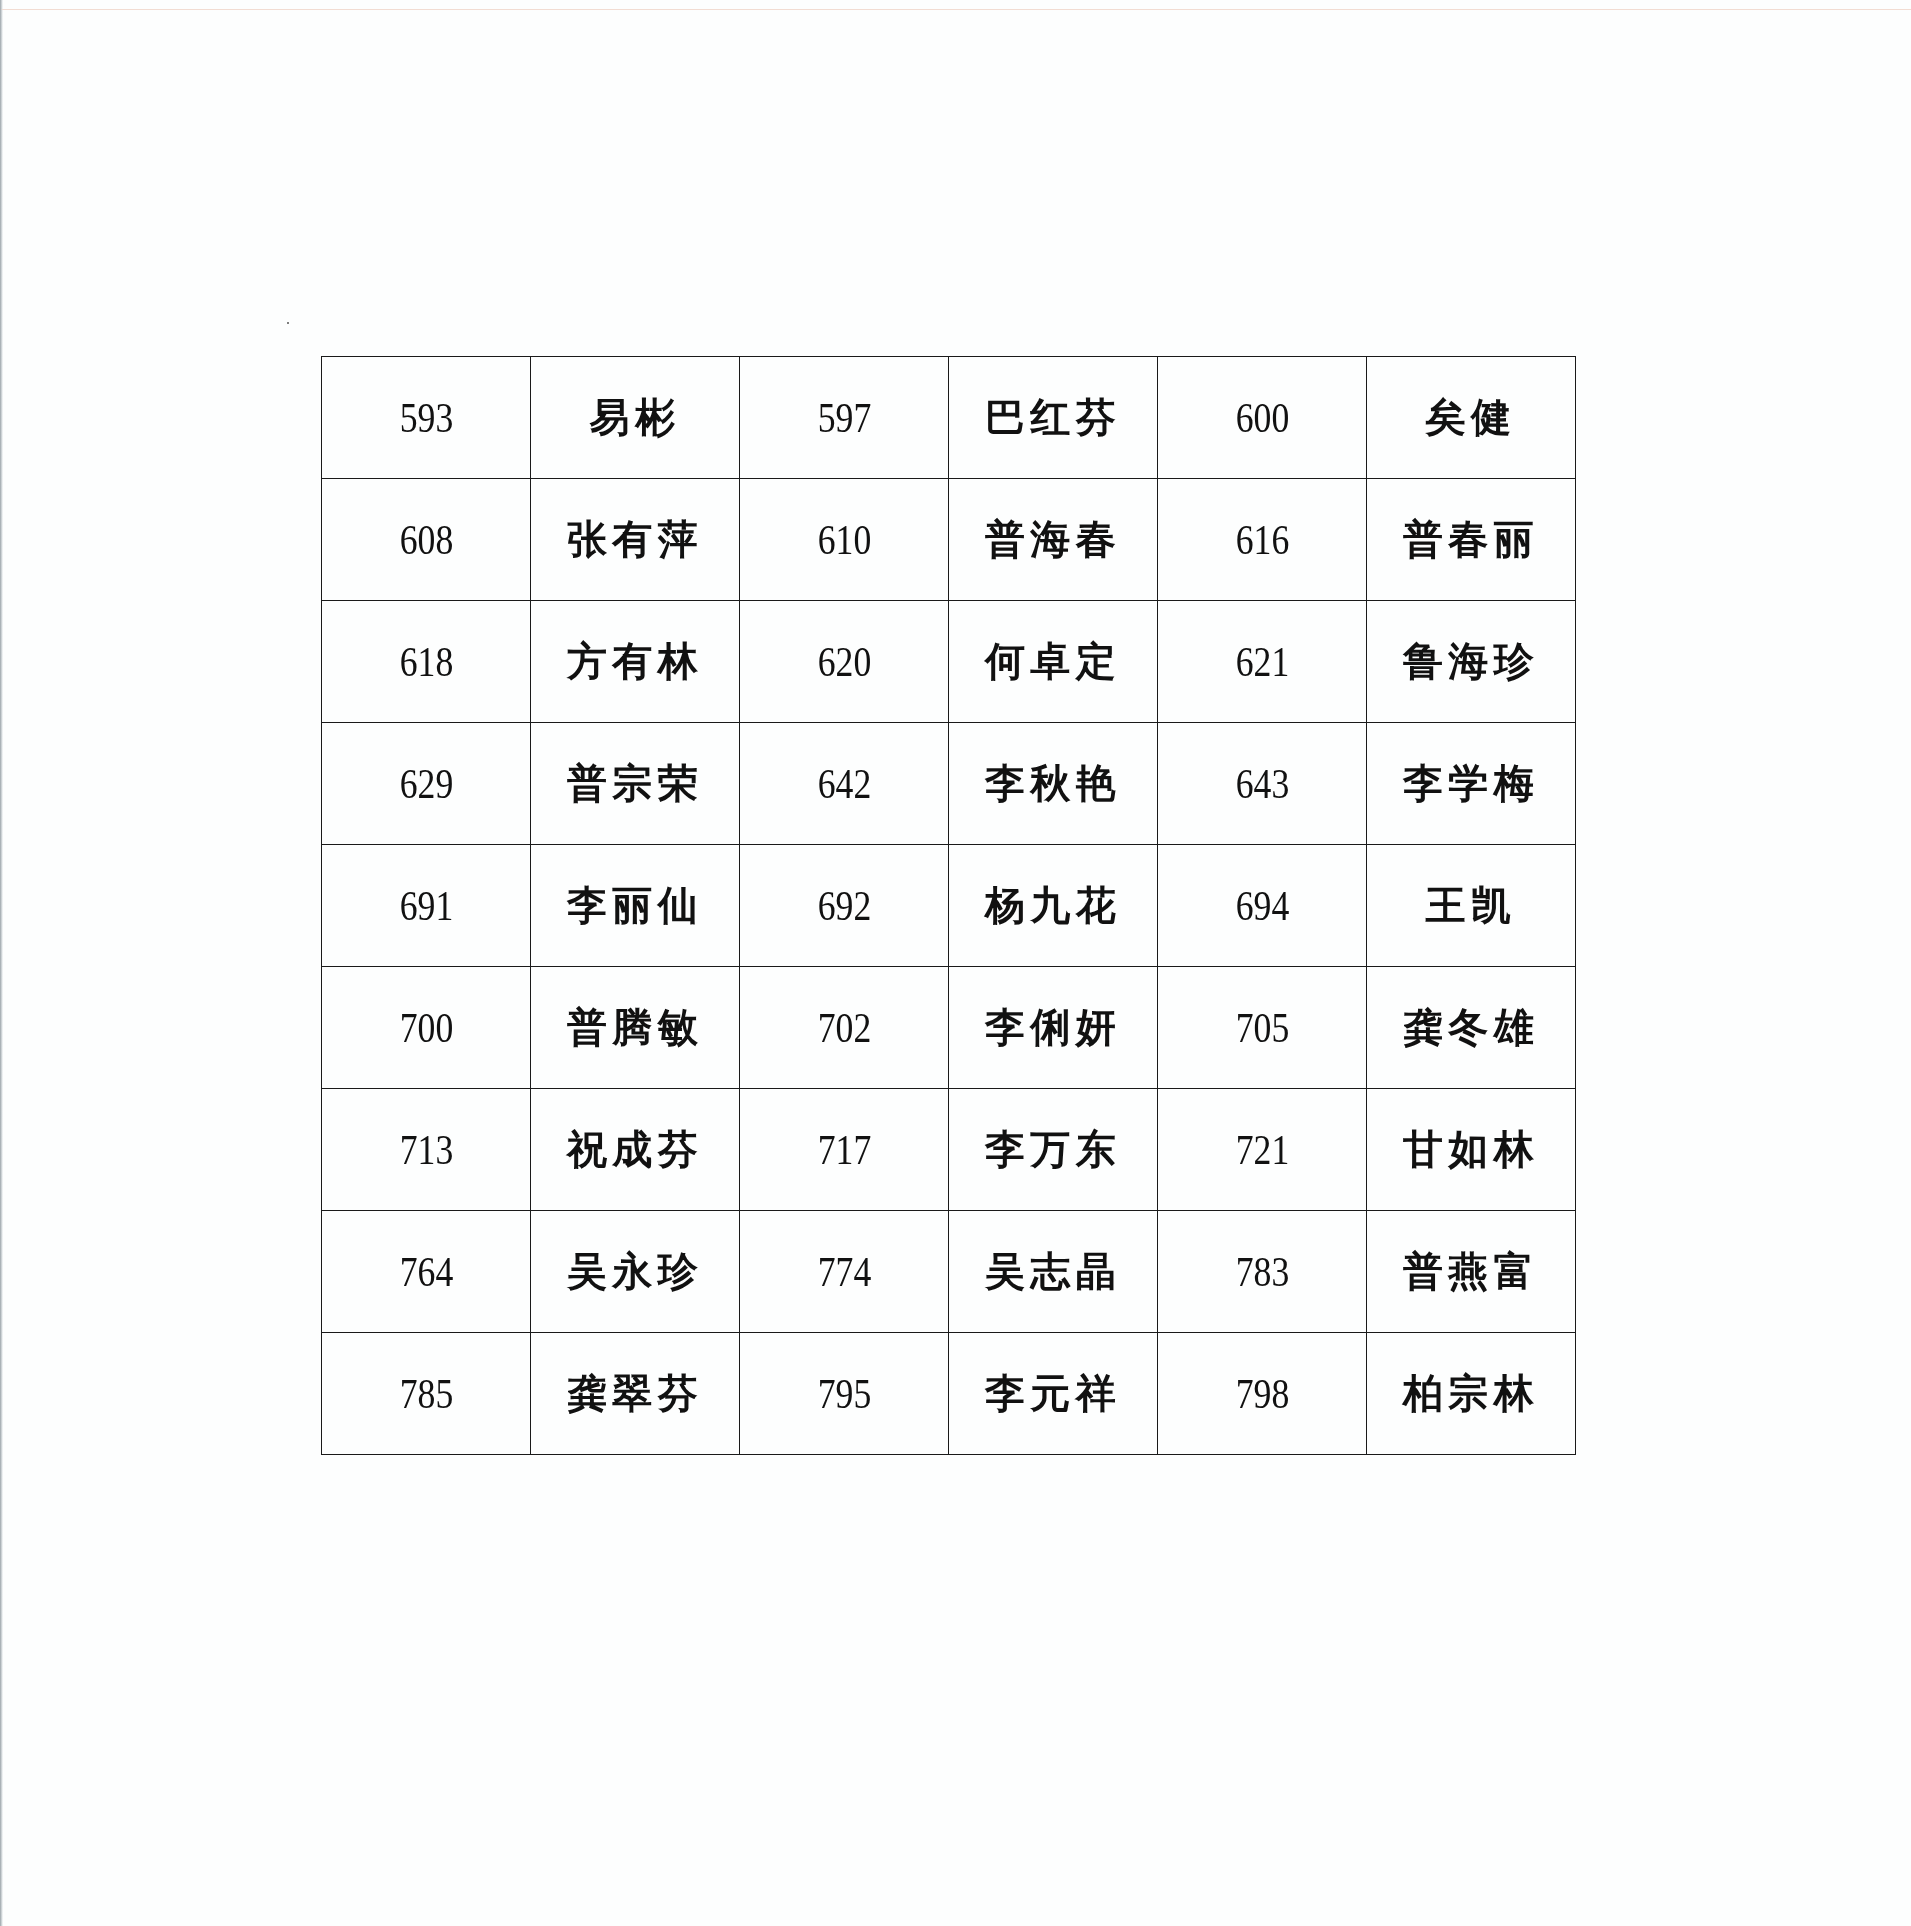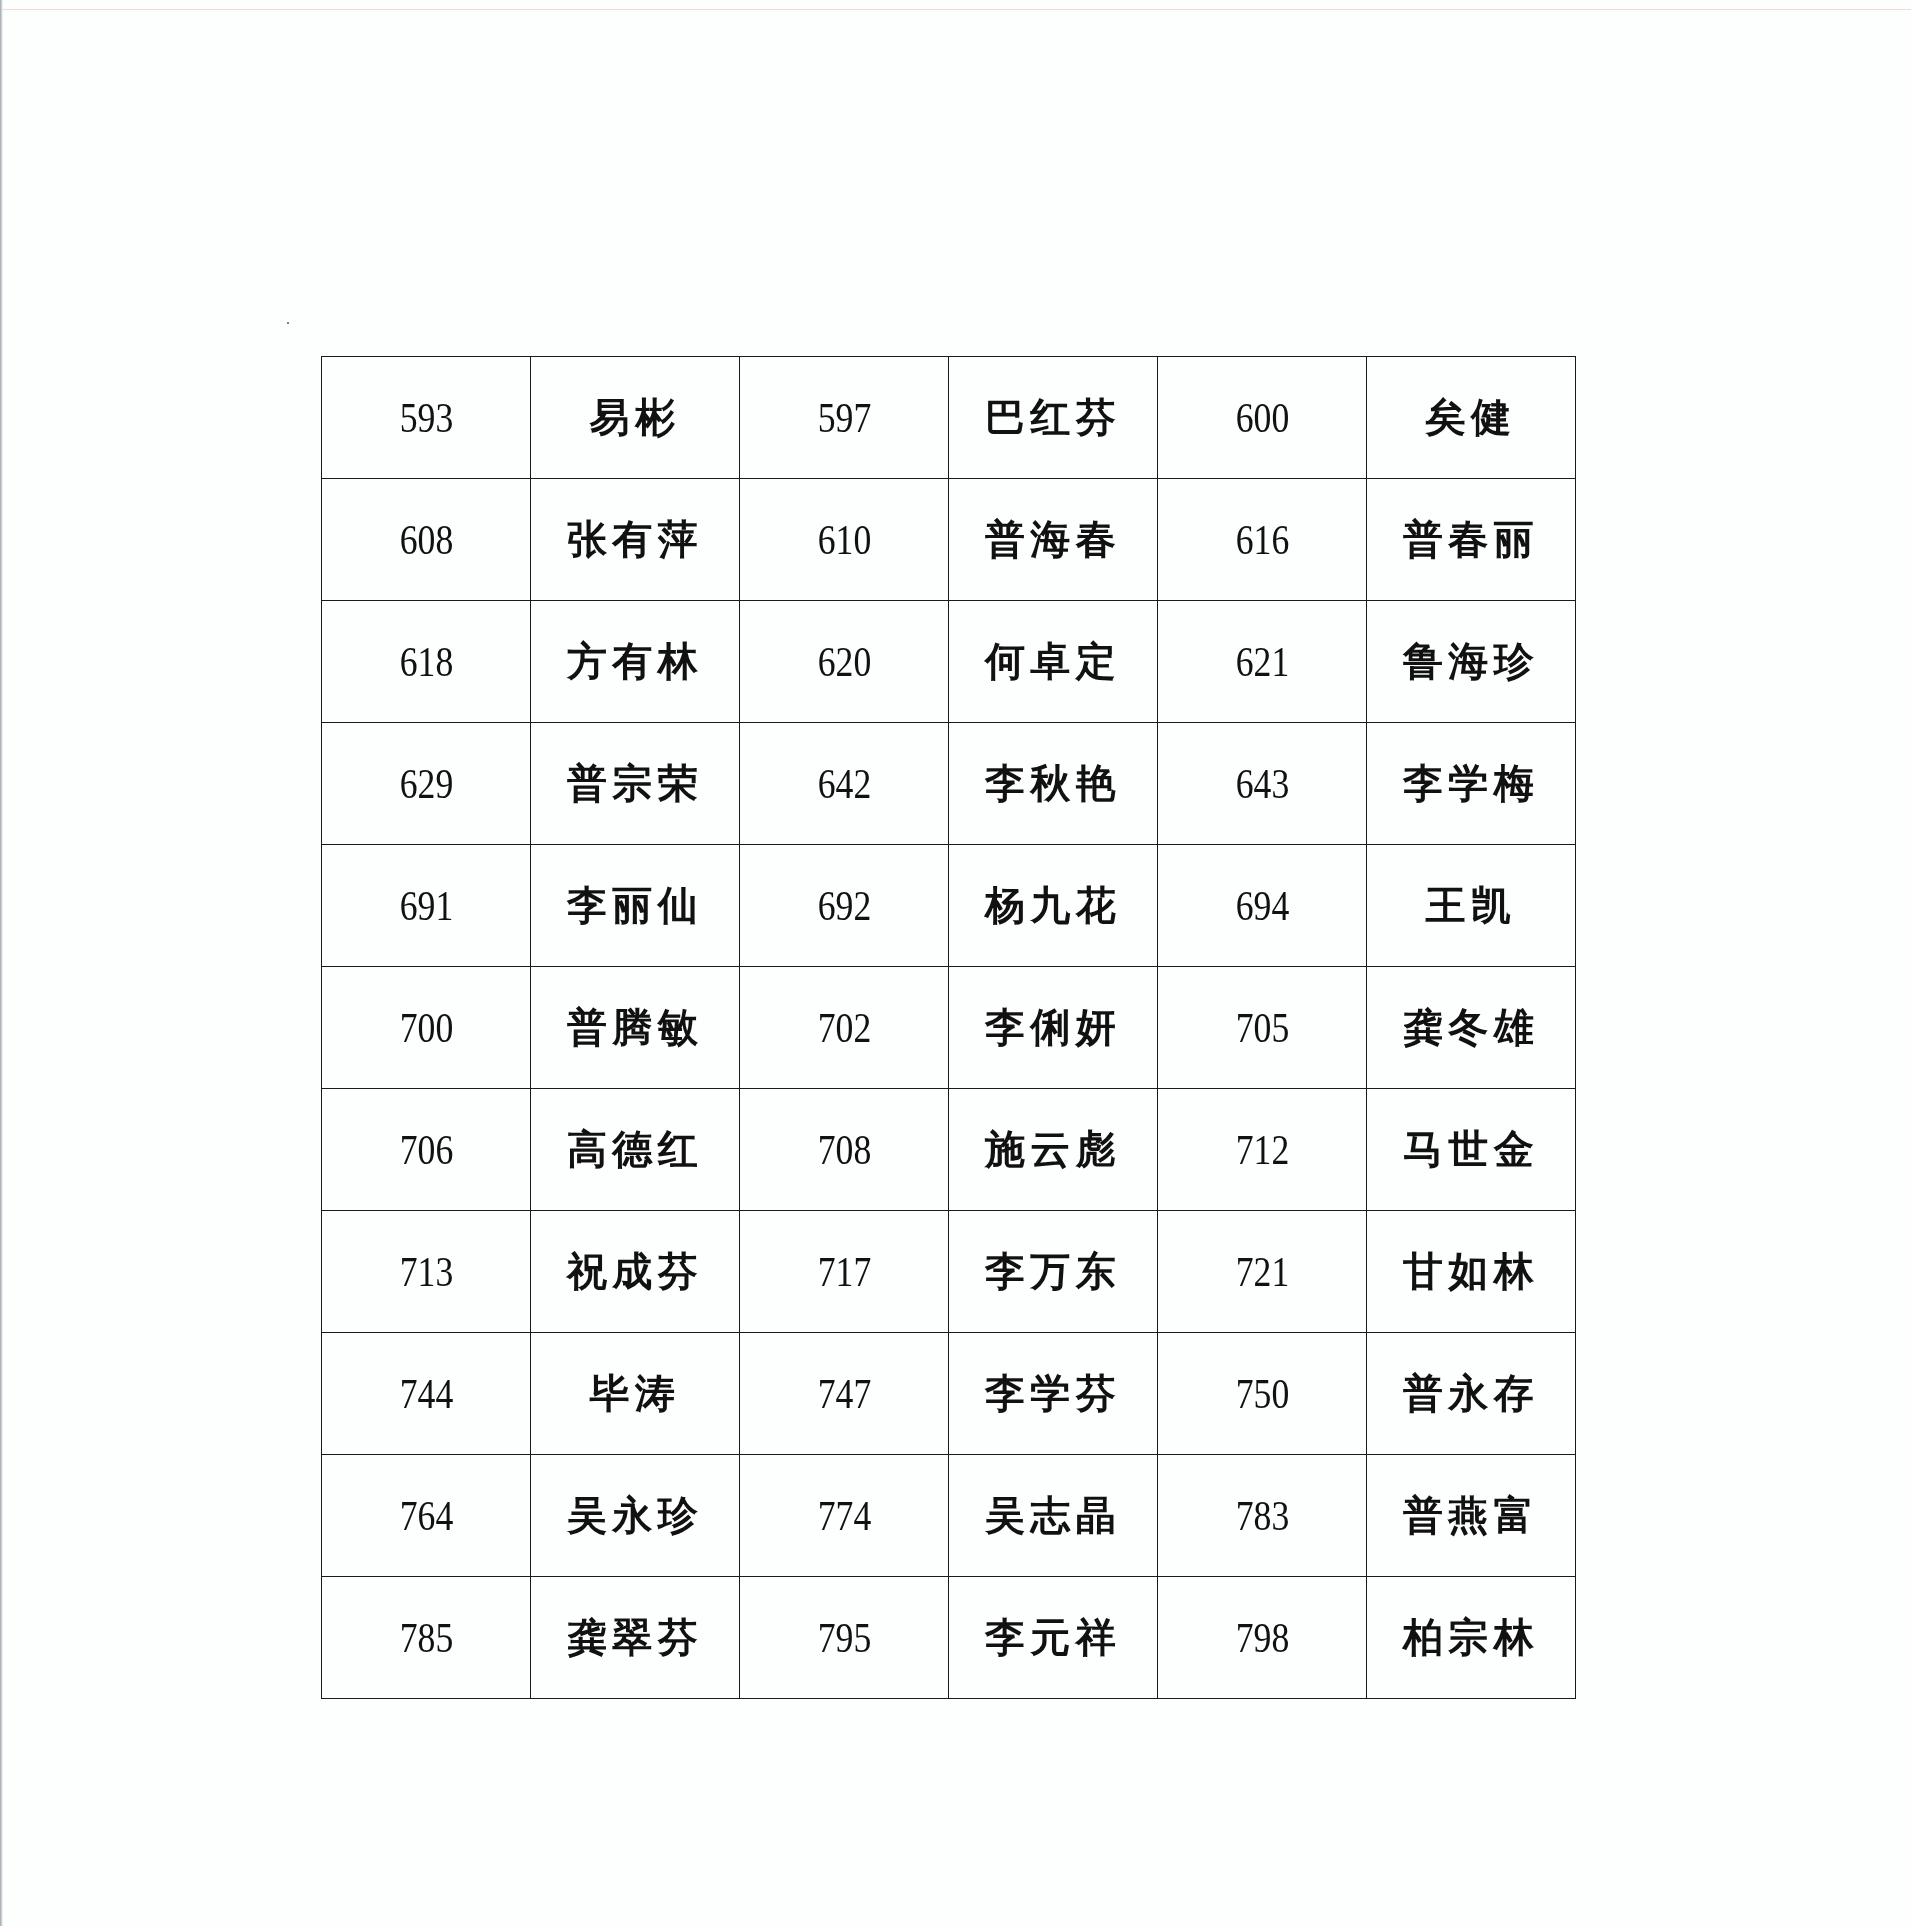--- a/index.html
+++ b/index.html
@@ -130,42 +130,26 @@
       </tr>
       <tr>
         <td><span class="num-cell">700</span></td>
         <td><span class="name-cell">普腾敏</span></td>
         <td><span class="num-cell">702</span></td>
         <td><span class="name-cell">李俐妍</span></td>
         <td><span class="num-cell">705</span></td>
         <td><span class="name-cell">龚冬雄</span></td>
       </tr>
       <tr>
-        <td><span class="num-cell">706</span></td>
-        <td><span class="name-cell">高德红</span></td>
-        <td><span class="num-cell">708</span></td>
-        <td><span class="name-cell">施云彪</span></td>
-        <td><span class="num-cell">712</span></td>
-        <td><span class="name-cell">马世金</span></td>
-      </tr>
-      <tr>
         <td><span class="num-cell">713</span></td>
         <td><span class="name-cell">祝成芬</span></td>
         <td><span class="num-cell">717</span></td>
         <td><span class="name-cell">李万东</span></td>
         <td><span class="num-cell">721</span></td>
         <td><span class="name-cell">甘如林</span></td>
-      </tr>
-      <tr>
-        <td><span class="num-cell">744</span></td>
-        <td><span class="name-cell">毕涛</span></td>
-        <td><span class="num-cell">747</span></td>
-        <td><span class="name-cell">李学芬</span></td>
-        <td><span class="num-cell">750</span></td>
-        <td><span class="name-cell">普永存</span></td>
       </tr>
       <tr>
         <td><span class="num-cell">764</span></td>
         <td><span class="name-cell">吴永珍</span></td>
         <td><span class="num-cell">774</span></td>
         <td><span class="name-cell">吴志晶</span></td>
         <td><span class="num-cell">783</span></td>
         <td><span class="name-cell">普燕富</span></td>
       </tr>
       <tr>

